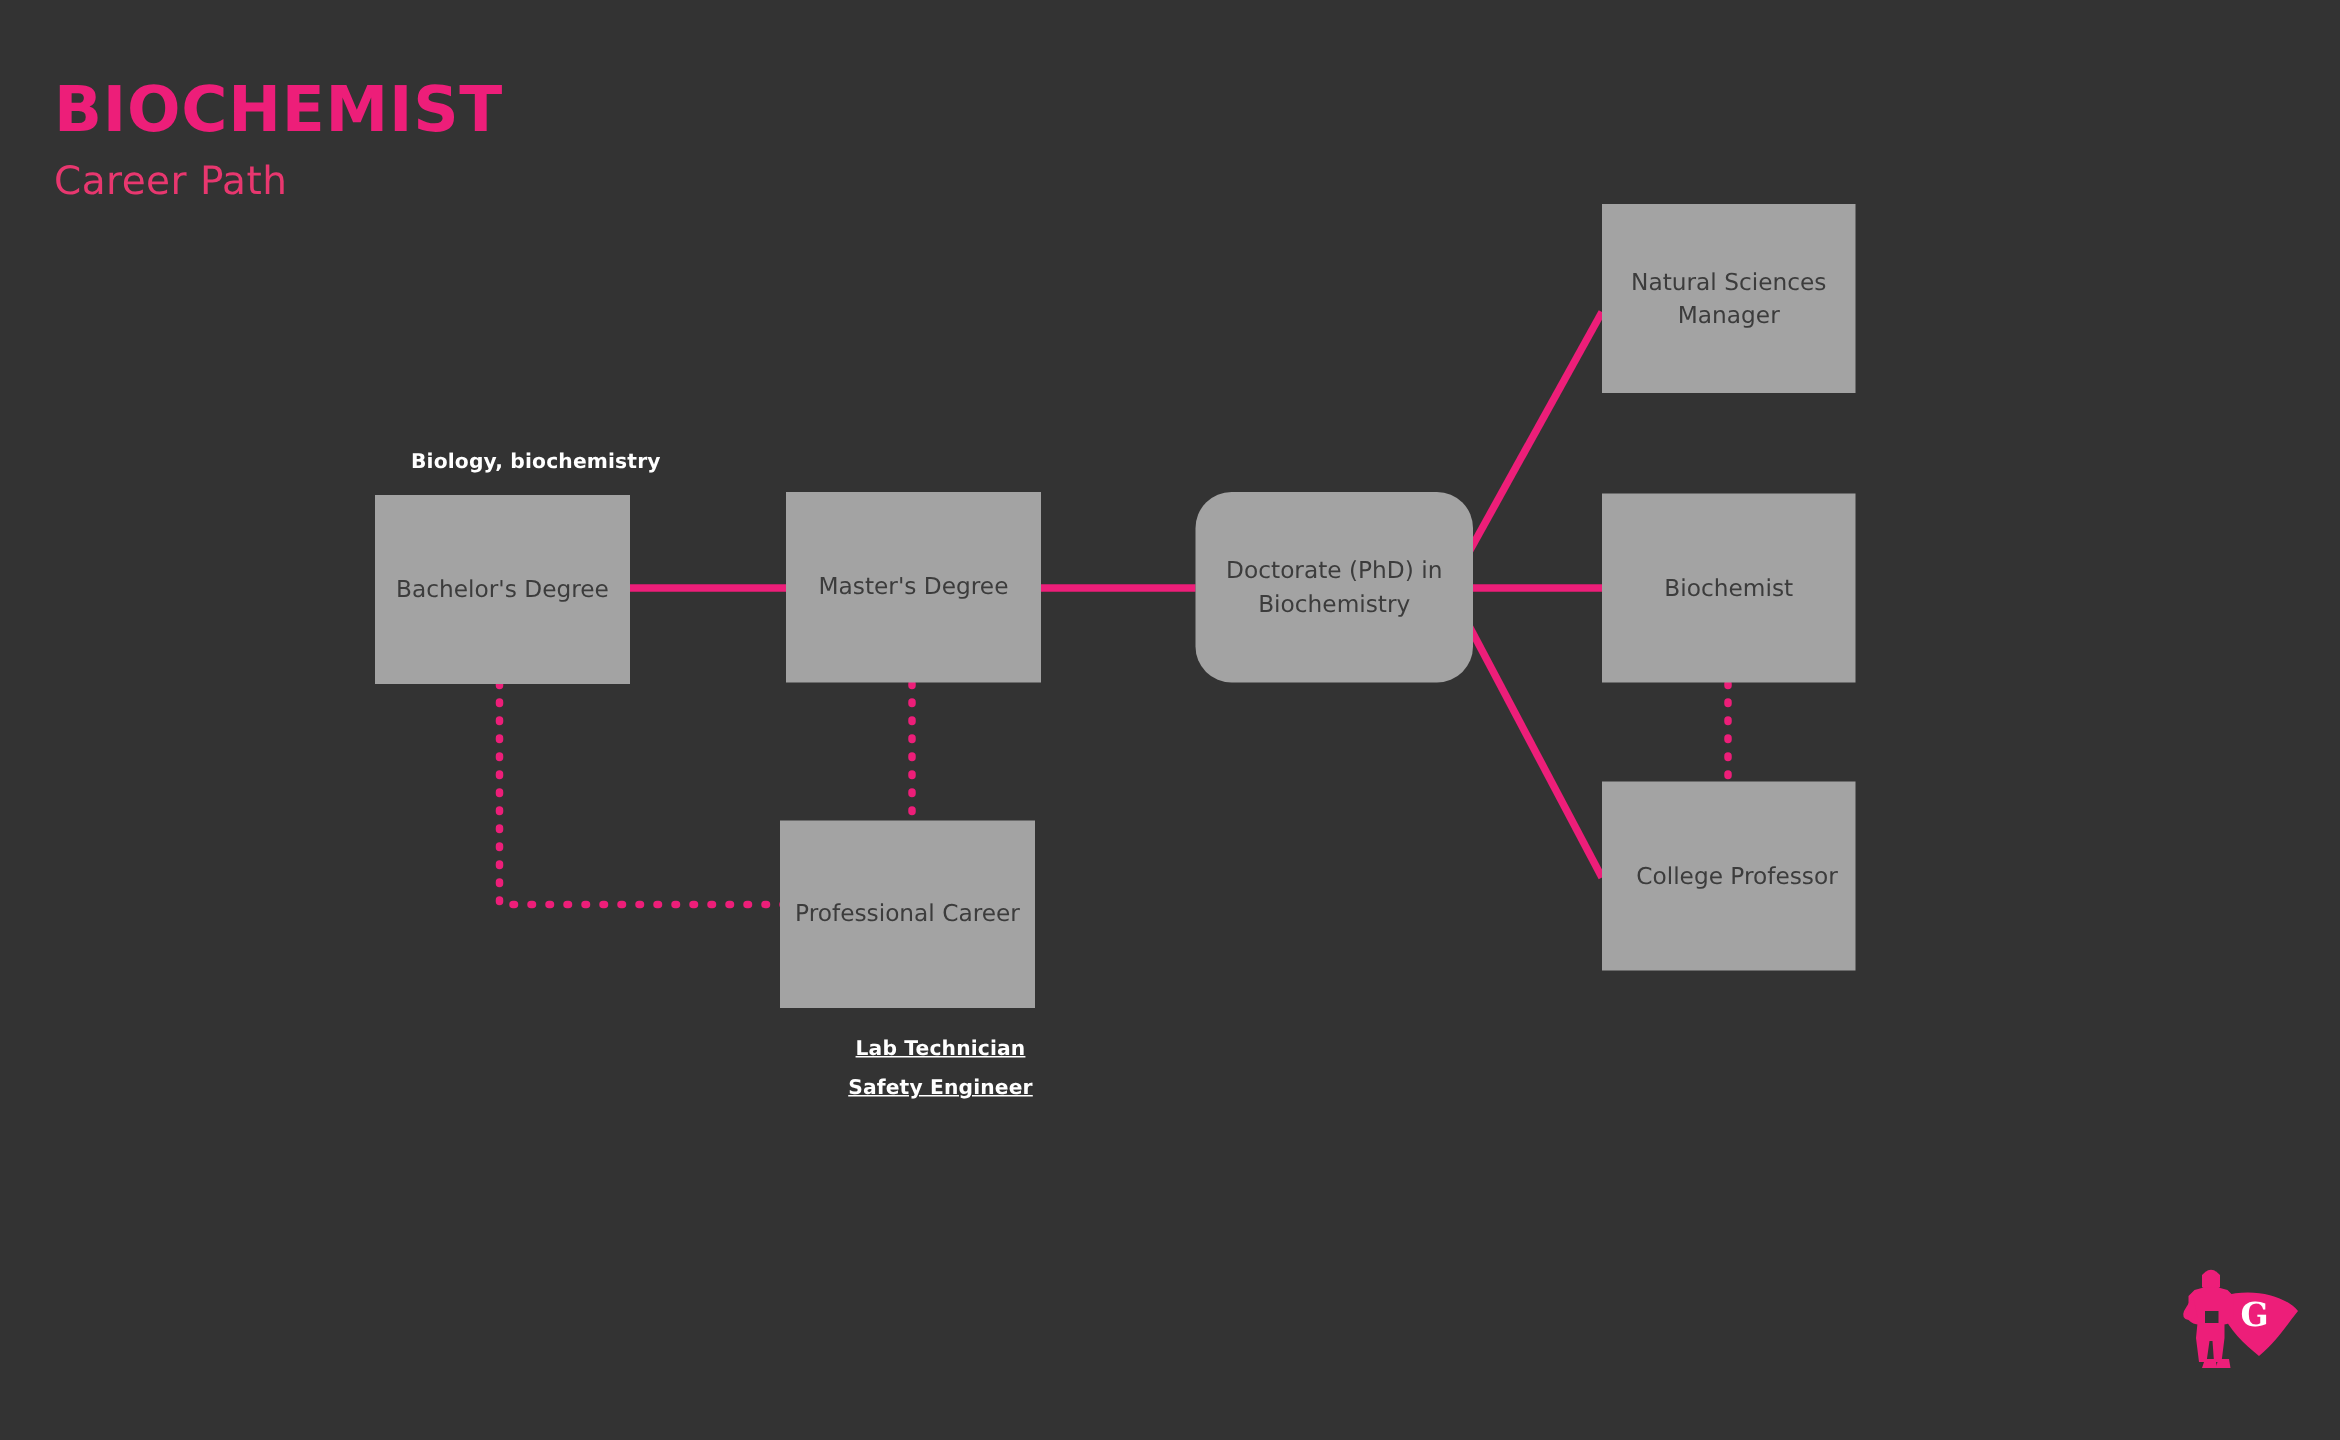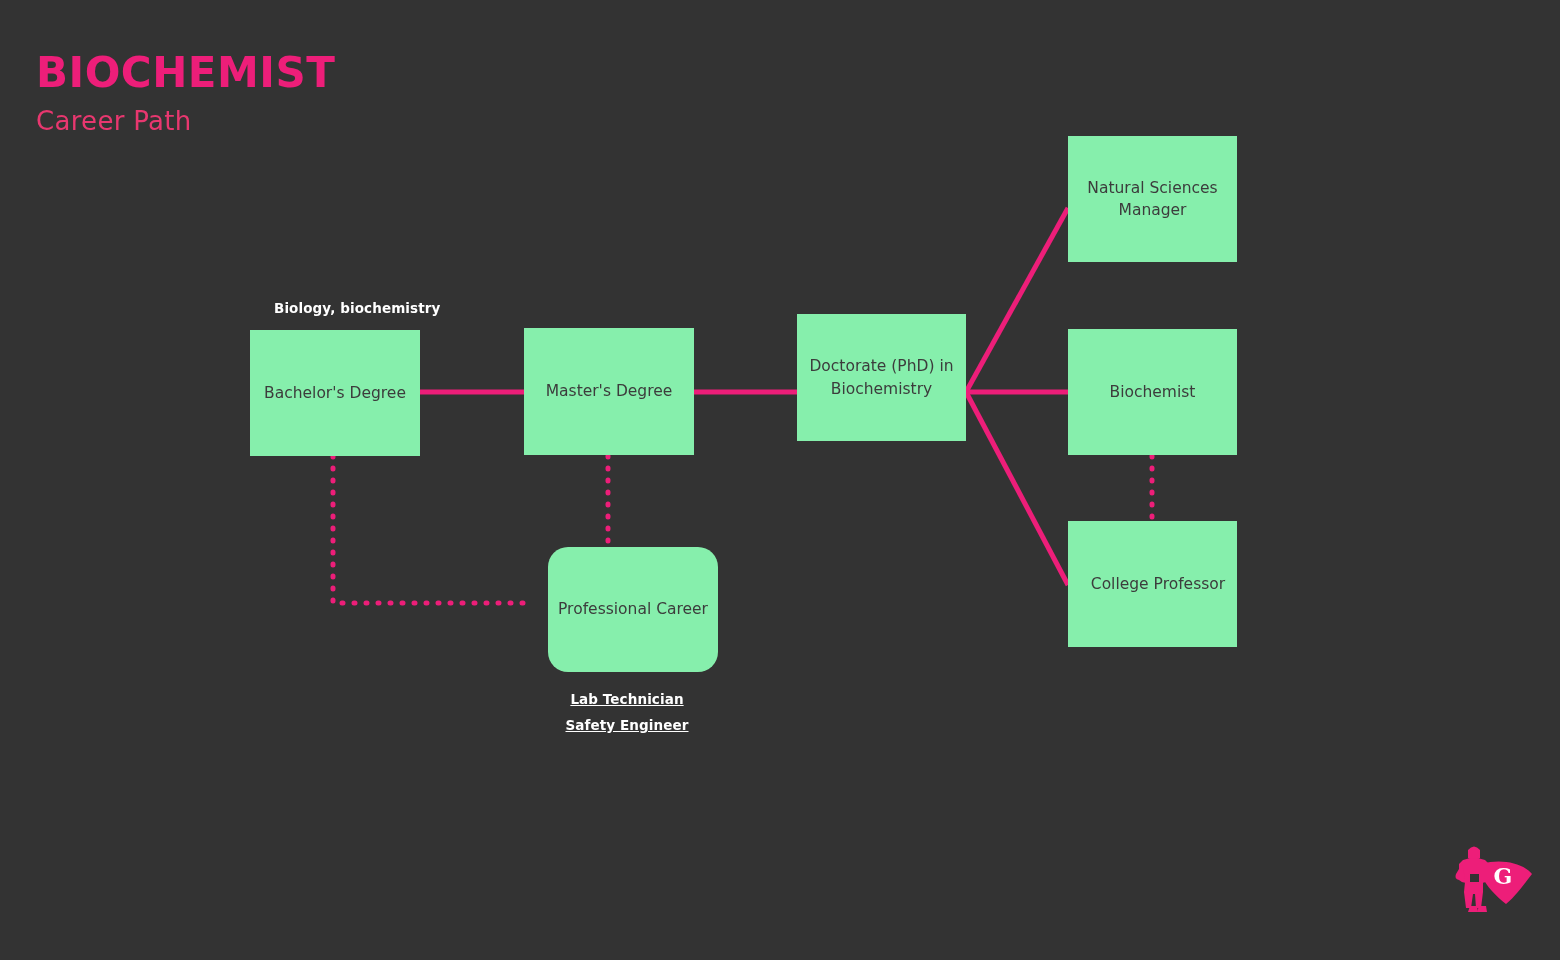--- a/index.html
+++ b/index.html
@@ -23,21 +23,21 @@
     font-size:26px; font-weight:400; letter-spacing:0.3px;
     color:#E8376F;
   }
 
   
   #links { position:absolute; left:0; top:0; width:1560px; height:960px; }
 
   
   .node {
     position:absolute;
-    background:#86efac;
+    background:#a3a3a3;
     display:flex; align-items:center; justify-content:center;
     text-align:center;
     color:#3C3C3C;
     font-size:15.5px;
     font-weight:400;
     line-height:1.45;
     padding:4px 10px;
     z-index:3;
   }
   .caption {
@@ -89,29 +89,29 @@
 
   <div class="caption centered" style="left:484px; top:686px; width:250px;">
     <div class="caption-line">Lab Technician</div>
     <div class="caption-line">Safety Engineer</div>
   </div>
 
   <div class="node" style="left:250px; top:330px; width:170px; height:126px;">Bachelor's Degree</div>
 
   <div class="node" style="left:524px; top:328px; width:170px; height:127px;">Master's Degree</div>
 
-  <div class="node" style="left:797px; top:314px; width:169px; height:127px;">Doctorate (PhD) in Biochemistry</div>
+  <div class="node" style="left:797px; top:328px; width:185px; height:127px;border-radius:24px;">Doctorate (PhD) in Biochemistry</div>
 
   <div class="node" style="left:1068px; top:136px; width:169px; height:126px;">Natural Sciences Manager</div>
 
   <div class="node" style="left:1068px; top:329px; width:169px; height:126px;">Biochemist</div>
 
   <div class="node" style="left:1068px; top:521px; width:169px; height:126px;padding-left:21px;">College Professor</div>
 
-  <div class="node" style="left:548px; top:547px; width:170px; height:125px;border-radius:20px;">Professional Career</div>
+  <div class="node" style="left:520px; top:547px; width:170px; height:125px;">Professional Career</div>
 
   <svg id="logo" viewBox="0 0 86 84" xmlns="http://www.w3.org/2000/svg">
 
     <path d="M34 22 C54 16, 76 22, 84 32 C76 42, 70 52, 58 62 C48 54, 38 44, 34 34 Z" fill="#ED1E79"></path>
 
     <path d="M20 8 q6 -7 12 0 v8 q-6 5 -12 0 z" fill="#ED1E79"></path>
 
     <path d="M15 18 q11 -4 22 0 l4 4 v16 q-3 3 -7 3 h-3 v-9 h-9 v9 h-4 q-4 0 -7 -3 v-16 z" fill="#ED1E79"></path>
 
     <path d="M14 22 l-6 10 q-2 5 3 6 l6 -2 z" fill="#ED1E79"></path>

